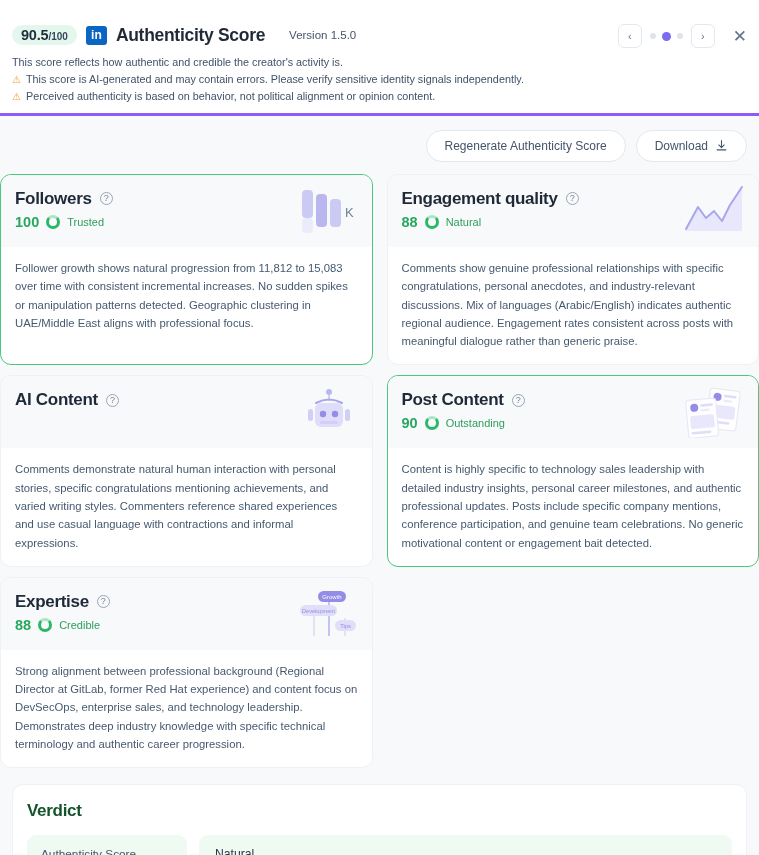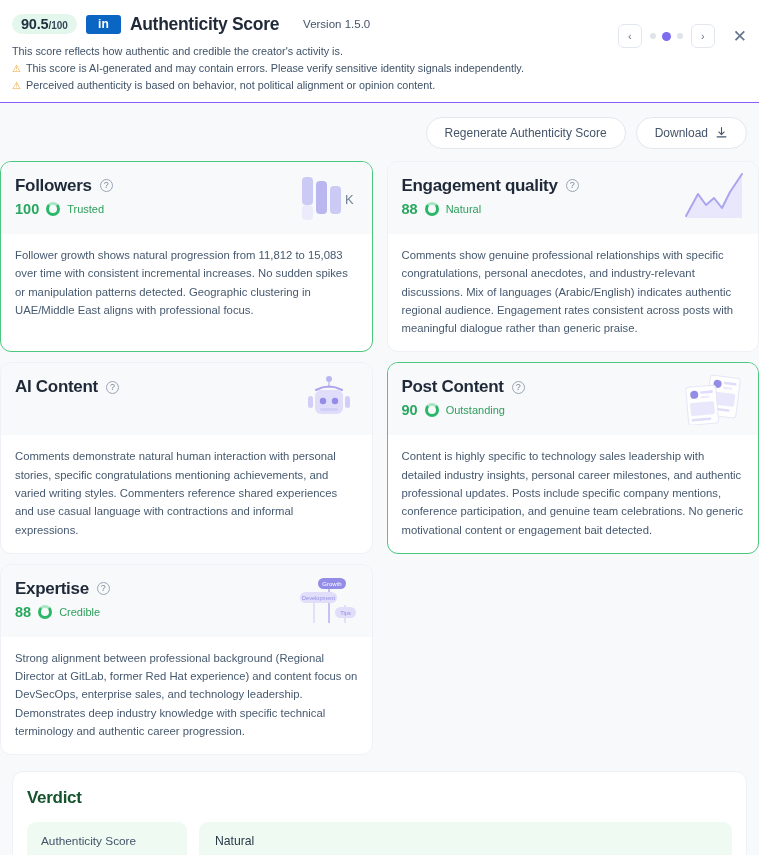--- a/index.html
+++ b/index.html
@@ -9,43 +9,43 @@
     background: #f7f9fb;
     font-family: "Liberation Sans", sans-serif;
     overflow: hidden;
   }
   body { position: relative; }
 
   
   .header {
     position: relative;
     background: #ffffff;
-    padding: 10px 12px 8px 12px;
-    border-bottom: 1px solid #8b5cf6;
+    padding: 21px 12px 8px 12px;
+    border-bottom: 3px solid #8b5cf6;
   }
   .header-top {
     display: flex;
     align-items: center;
     gap: 9px;
     height: 28px;
   }
   .score-pill {
     background: #e4f7ec;
     color: #1f2d3d;
     border-radius: 11px;
     padding: 3px 9px 3px 9px;
     display: flex;
     align-items: baseline;
     gap: 0px;
     line-height: 1;
   }
   .score-pill .big { font-size: 14.5px; font-weight: 700; letter-spacing: -.2px; }
   .score-pill .small { font-size: 10px; font-weight: 600; color: #36485c; }
   .li-icon {
-    width: 35px; height: 19px;
+    width: 21px; height: 19px;
     background: #0a66c2;
     border-radius: 3px;
     display: flex; align-items: center; justify-content: center;
     color: #fff; font-size: 12px; font-weight: 700;
     font-family: "Liberation Sans", sans-serif;
     line-height: 1;
   }
   .app-title {
     font-size: 17.5px; font-weight: 600; color: #1f2937; letter-spacing: -.3px;
   }

